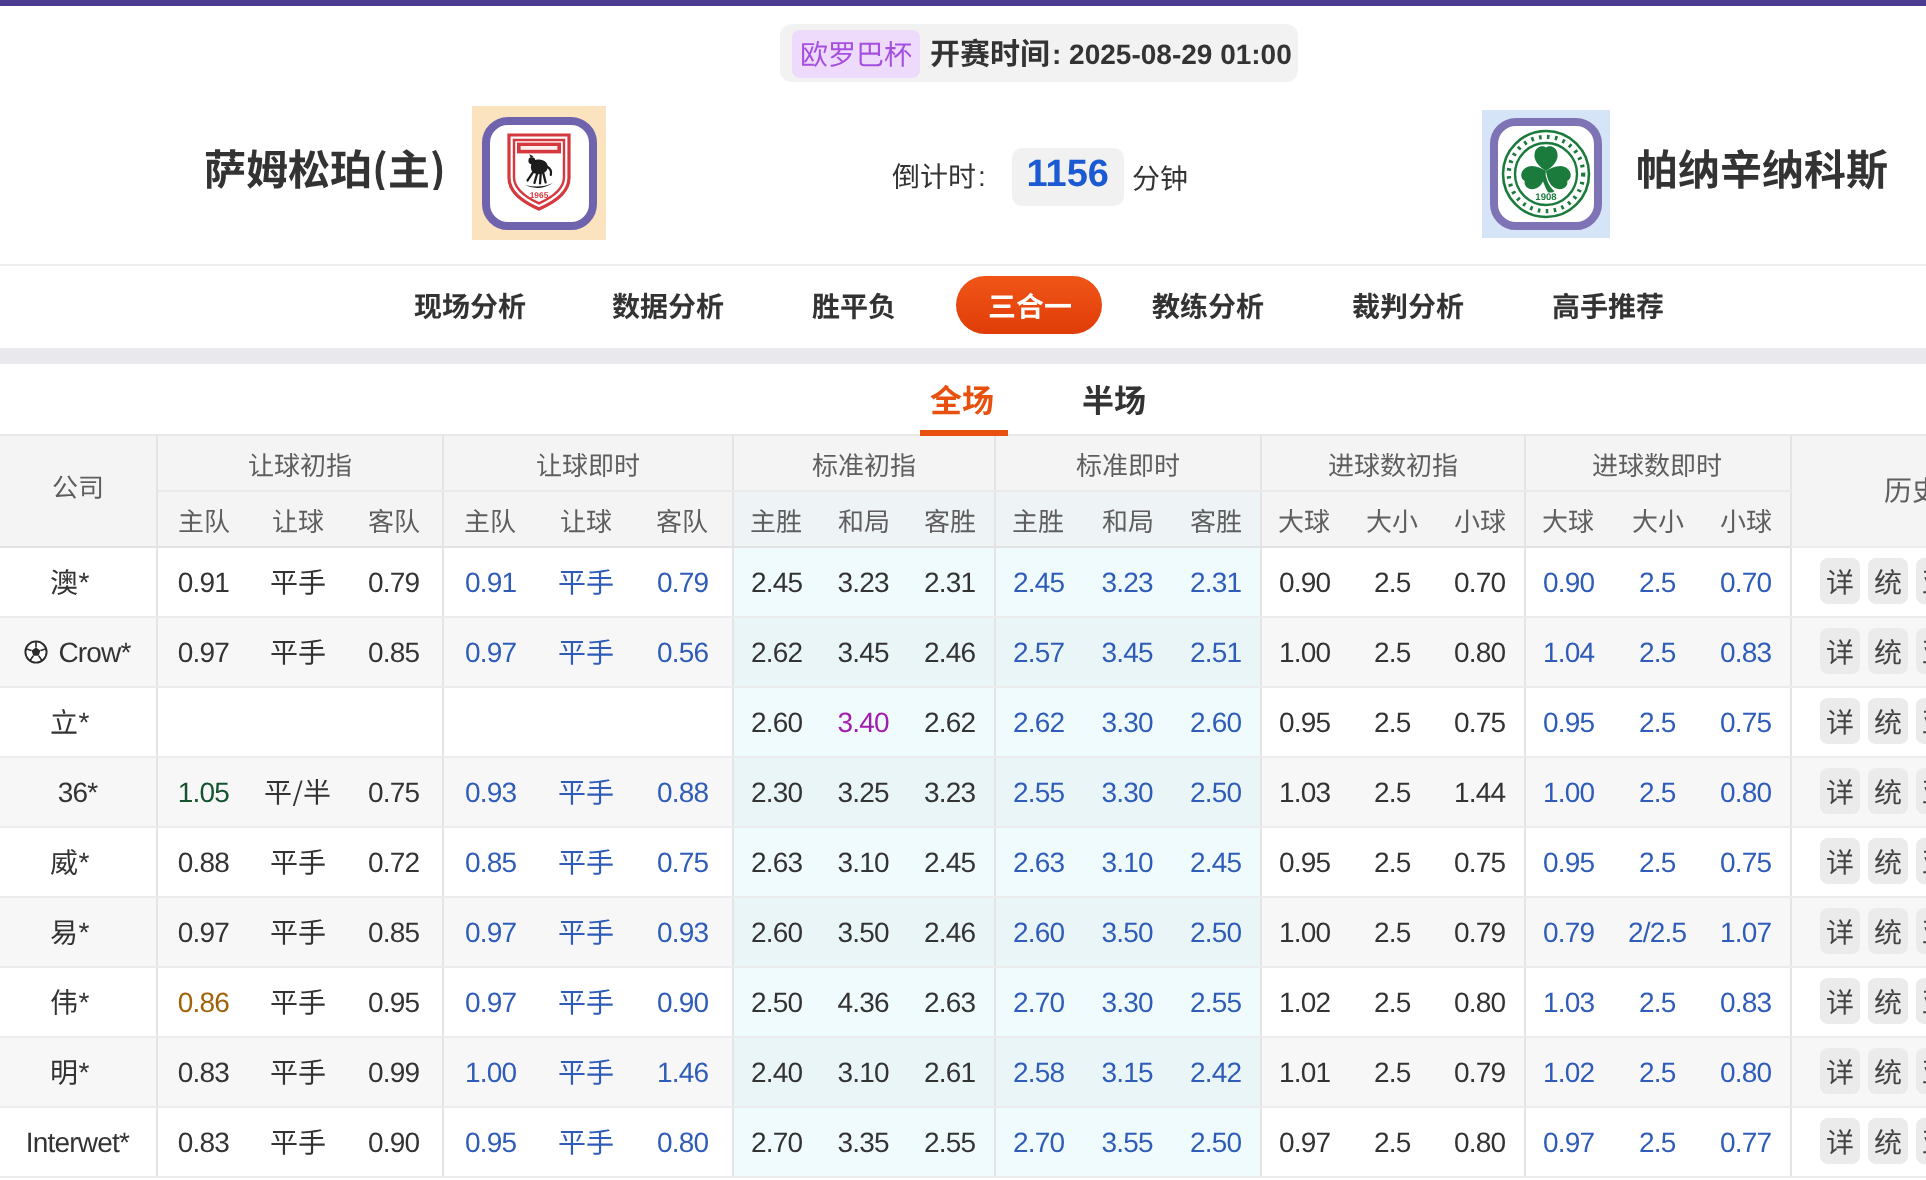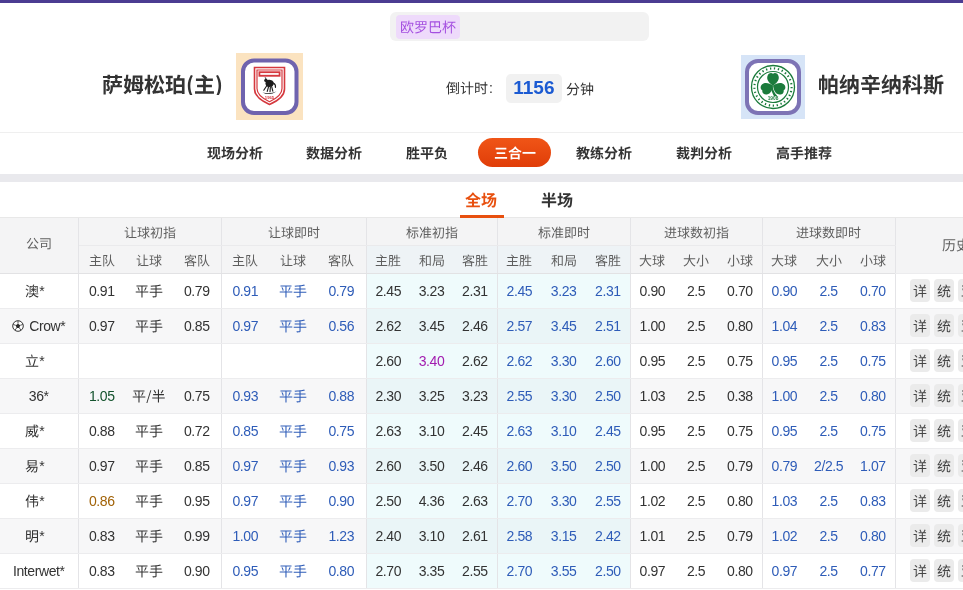--- a/index.html
+++ b/index.html
@@ -135,20 +135,26 @@
 <div id="hdr">
     <div id="pill">
       <span id="badge">
         <svg style="width:56.0px;height:14px;" viewBox="0 -880 4000 1000" fill="#a44fe0">
           <use href="#a6b27"></use>
           <use href="#a7f57" x="1000"></use>
           <use href="#a5df4" x="2000"></use>
           <use href="#a676f" x="3000"></use>
         </svg>
       </span>
+      <span id="ktime"><svg style="width:60.0px;height:15px;vertical-align:-2.5px;" viewBox="0 -880 4000 1000" fill="#333">
+          <use href="#b5f00"></use>
+          <use href="#b8d5b" x="1000"></use>
+          <use href="#b65f6" x="2000"></use>
+          <use href="#b95f4" x="3000"></use>
+        </svg><span style="margin-left:1px">:</span>&nbsp;2025-08-29 01:00</span>
     </div>
     <div style="position:absolute;left:102px;top:71px"><svg style="width:120.9px;height:21px;" viewBox="0 -880 5756 1000" fill="#333">
         <use href="#b8428"></use>
         <use href="#b59c6" x="1000"></use>
         <use href="#b677e" x="2000"></use>
         <use href="#b73c0" x="3000"></use>
         <use href="#b28" x="4000"></use>
         <use href="#b4e3b" x="4378"></use>
         <use href="#b29" x="5378"></use>
       </svg></div>
@@ -551,21 +557,21 @@
           </svg></td>
         <td class="bR"><span style="color:#2e5cb8">0.88</span></td>
         <td class="cy"><span style="color:#333">2.30</span></td>
         <td class="cy"><span style="color:#333">3.25</span></td>
         <td class="cy bR"><span style="color:#333">3.23</span></td>
         <td class="cy"><span style="color:#2e5cb8">2.55</span></td>
         <td class="cy"><span style="color:#2e5cb8">3.30</span></td>
         <td class="cy bR"><span style="color:#2e5cb8">2.50</span></td>
         <td><span style="color:#333">1.03</span></td>
         <td><span style="color:#333">2.5</span></td>
-        <td class="bR"><span style="color:#333">0.38</span></td>
+        <td class="bR"><span style="color:#333">1.44</span></td>
         <td><span style="color:#2e5cb8">1.00</span></td>
         <td><span style="color:#2e5cb8">2.5</span></td>
         <td class="bR"><span style="color:#2e5cb8">0.80</span></td>
         <td class="hist"><span class="hb">
             <svg style="width:14.0px;height:14px;" viewBox="0 -880 1000 1000" fill="#444">
               <use href="#a8be6"></use>
             </svg>
           </span><span class="hb">
             <svg style="width:14.0px;height:14px;" viewBox="0 -880 1000 1000" fill="#444">
               <use href="#a7edf"></use>
@@ -710,21 +716,21 @@
         <td><svg style="width:28.0px;height:14px;vertical-align:-2.5px;" viewBox="0 -880 2000 1000" fill="#333">
             <use href="#a5e73"></use>
             <use href="#a624b" x="1000"></use>
           </svg></td>
         <td class="bR"><span style="color:#333">0.99</span></td>
         <td><span style="color:#2e5cb8">1.00</span></td>
         <td><svg style="width:28.0px;height:14px;vertical-align:-2.5px;" viewBox="0 -880 2000 1000" fill="#2e5cb8">
             <use href="#a5e73"></use>
             <use href="#a624b" x="1000"></use>
           </svg></td>
-        <td class="bR"><span style="color:#2e5cb8">1.23</span></td>
+        <td class="bR"><span style="color:#2e5cb8">1.46</span></td>
         <td class="cy"><span style="color:#333">2.40</span></td>
         <td class="cy"><span style="color:#333">3.10</span></td>
         <td class="cy bR"><span style="color:#333">2.61</span></td>
         <td class="cy"><span style="color:#2e5cb8">2.58</span></td>
         <td class="cy"><span style="color:#2e5cb8">3.15</span></td>
         <td class="cy bR"><span style="color:#2e5cb8">2.42</span></td>
         <td><span style="color:#333">1.01</span></td>
         <td><span style="color:#333">2.5</span></td>
         <td class="bR"><span style="color:#333">0.79</span></td>
         <td><span style="color:#2e5cb8">1.02</span></td>

